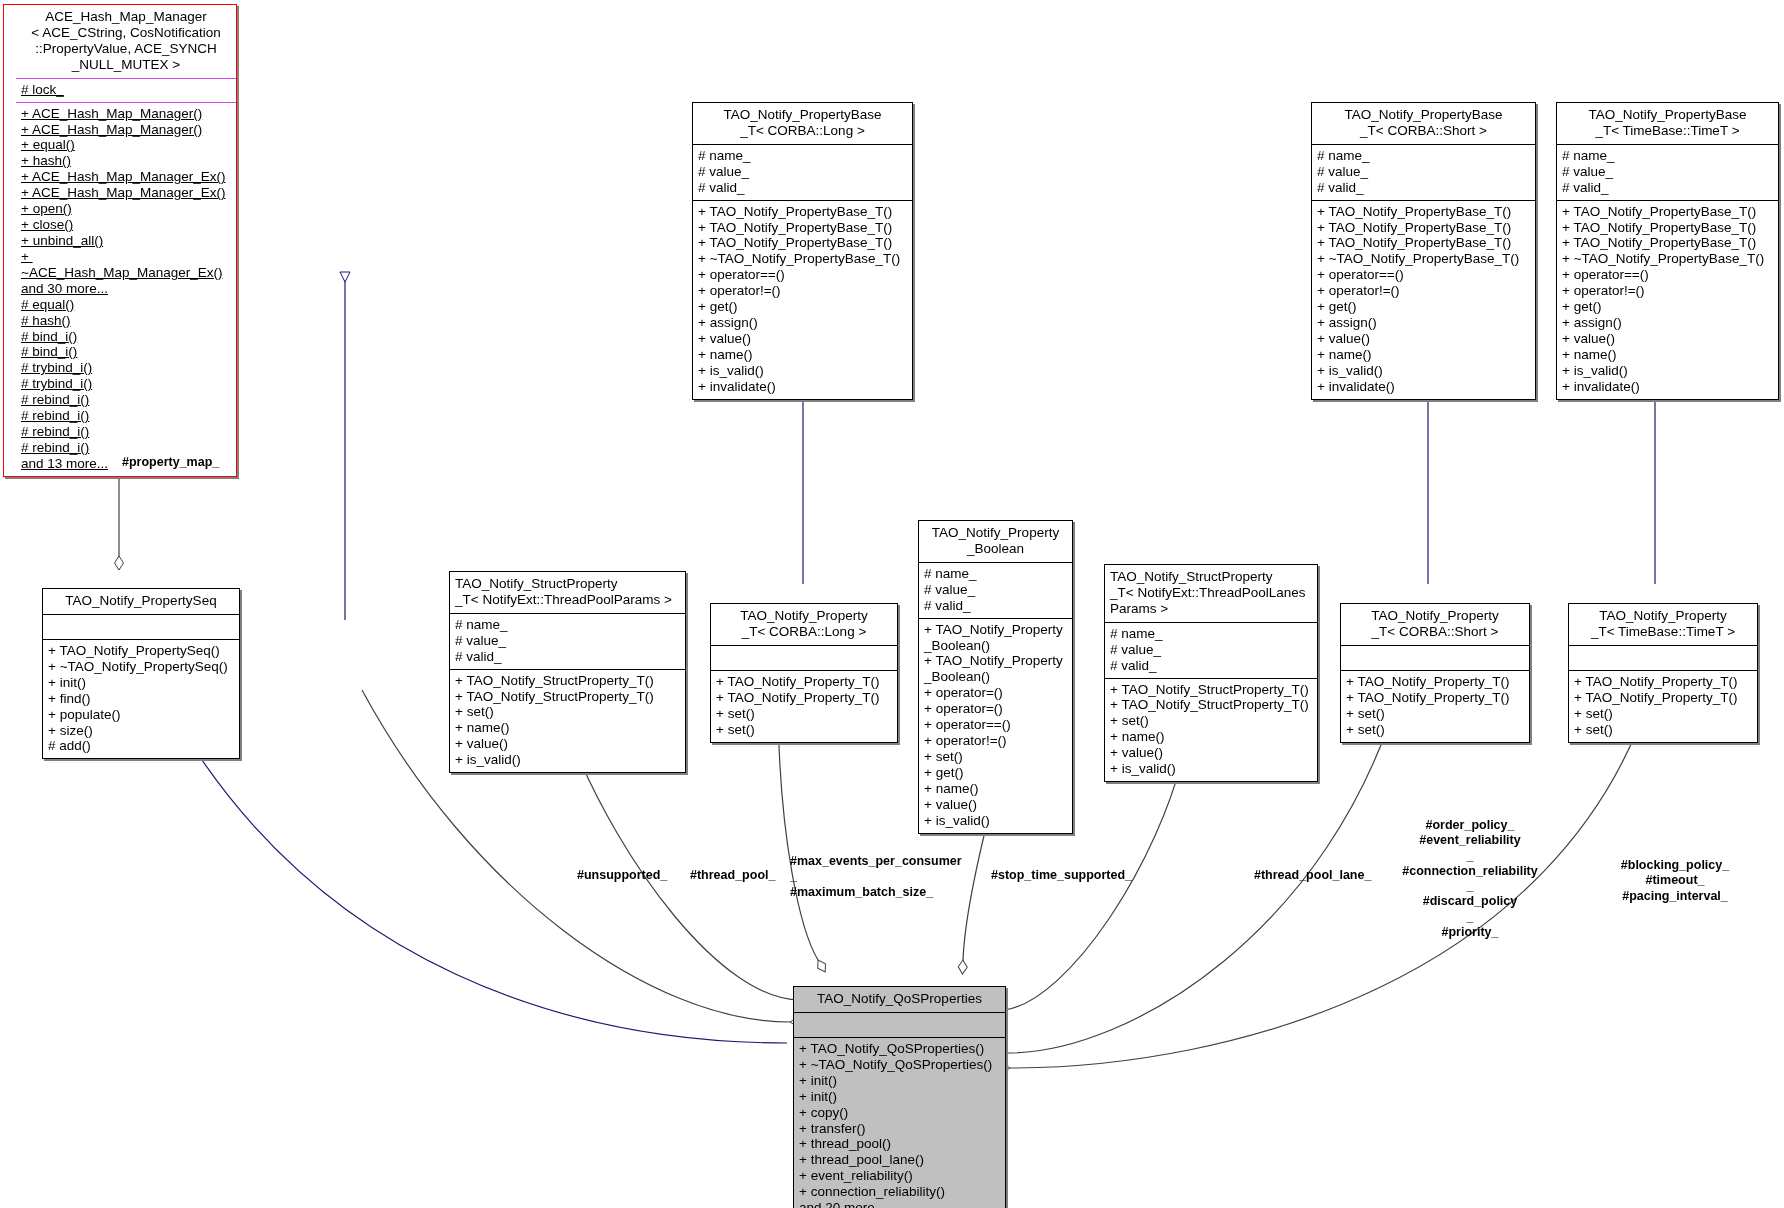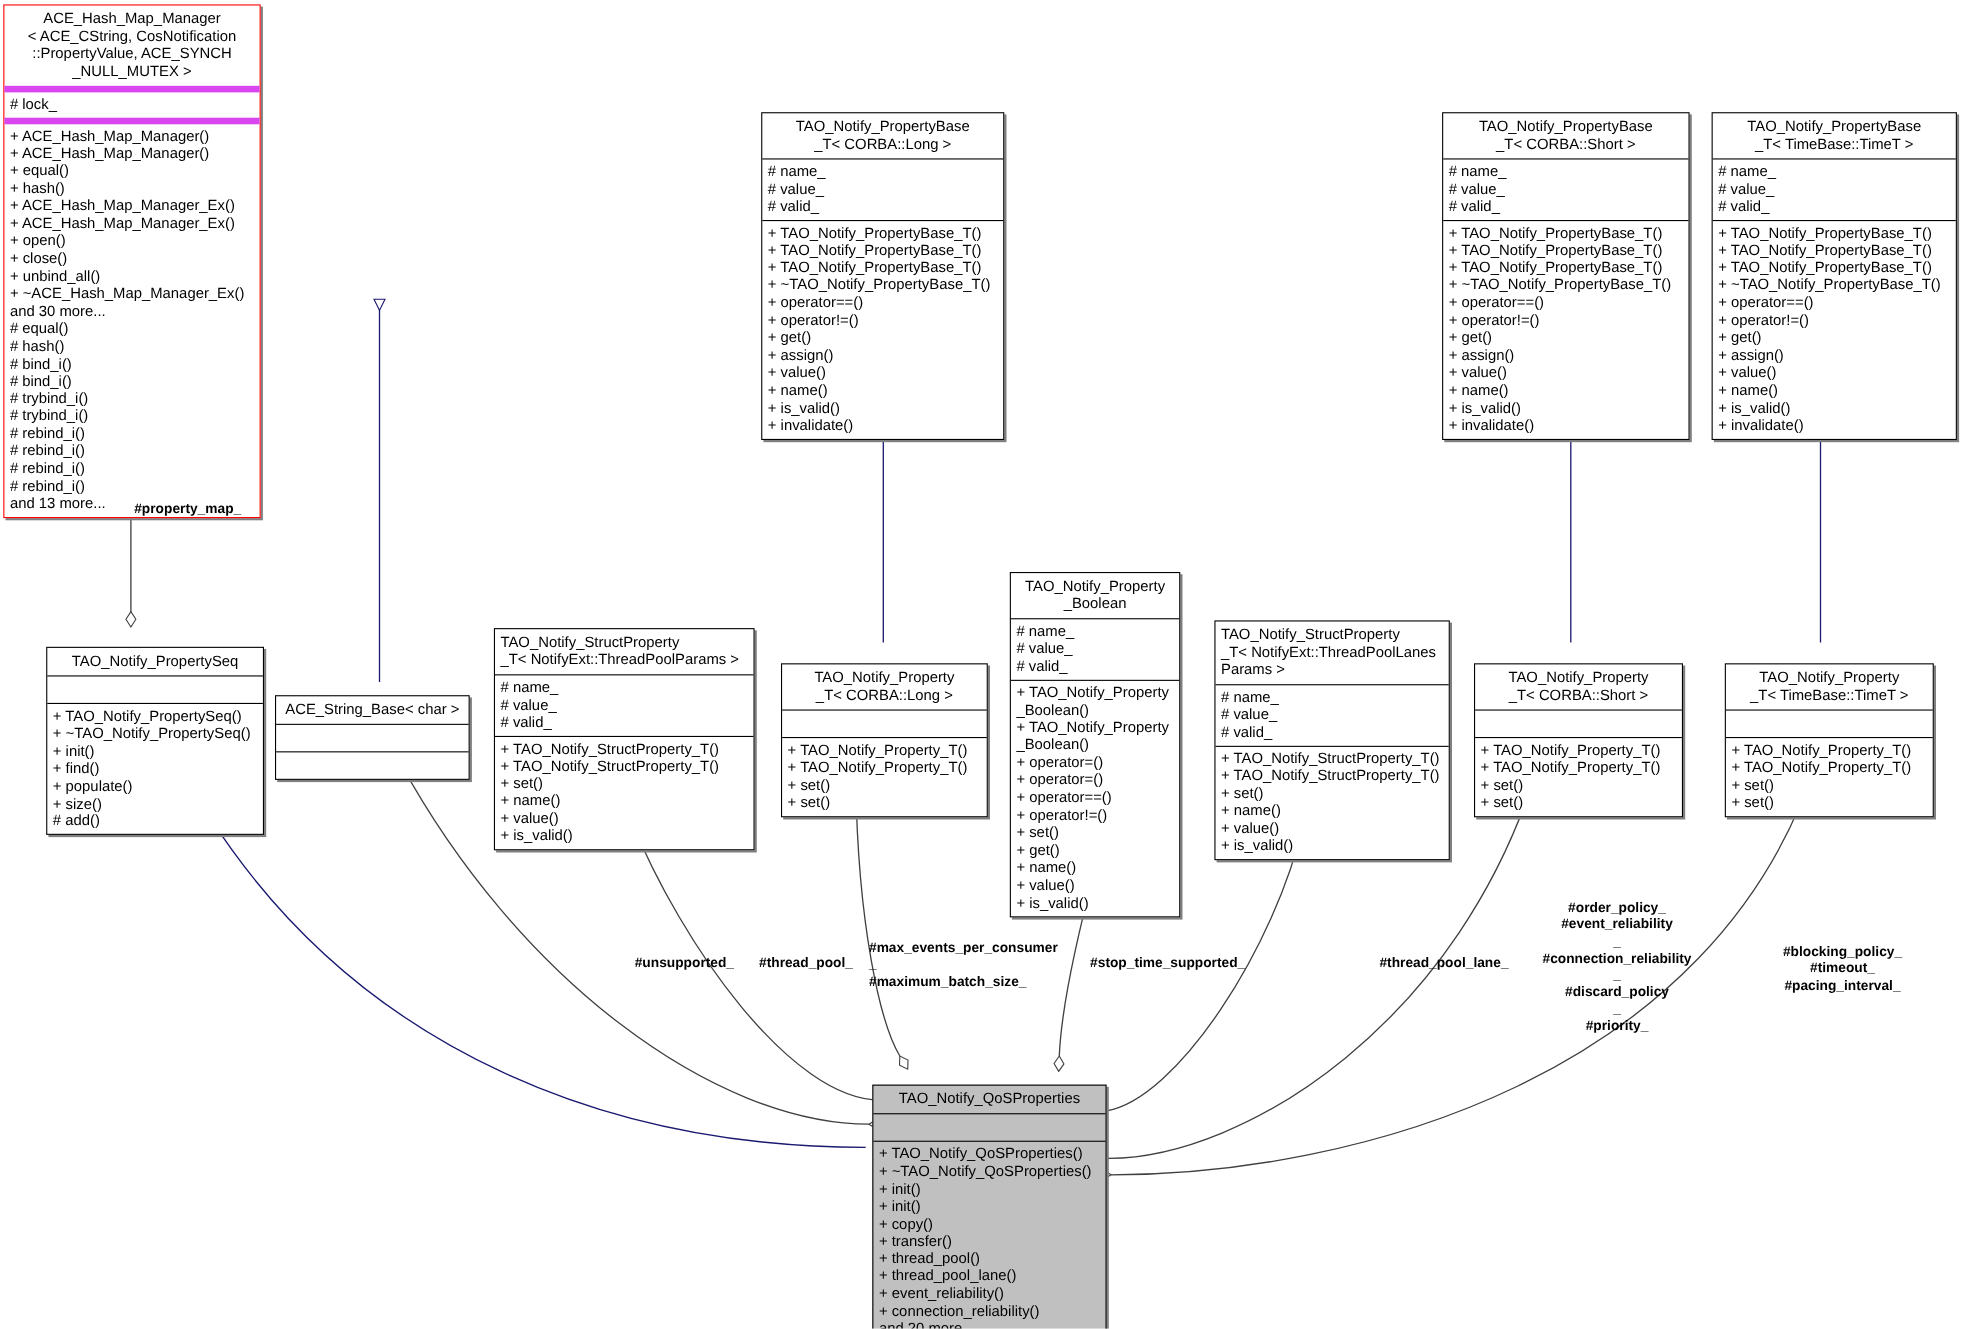--- a/index.html
+++ b/index.html
@@ -9,21 +9,21 @@
 
   .node{position:absolute;box-sizing:border-box;background:#ffffff;
         border:1px solid #000;font-size:13.5px;line-height:1.18;color:#000;}
   .node.shadow{box-shadow:2px 2px 0 0 #808080;margin-top:22px;}
   .node.redbox{border:1px solid #ff0000;box-shadow:2px 2px 0 0 #808080;}
   .node.filled{background:#c0c0c0;}
 
   .sec{padding:3px 5px 4px 5px;}
   .sec.title{text-align:center;padding:4px 5px 5px 5px;white-space:pre-line;}
   .sec + .sec{border-top:1px solid #000;}
-  .node.redbox .sec + .sec{border-top:6px solid #d946ef;}
+  .node.redbox .sec + .sec{border-top:1px solid #d946ef;text-decoration:underline;}
   .sec.empty{min-height:17px;}
   .row{white-space:pre-wrap;}
 
   .elabel{position:absolute;font-size:12.5px;color:#000;white-space:pre-line;
           text-align:center;line-height:1.22;font-weight:bold;}
 </style>
 </head>
 <body>
 
 <div id="canvas">
@@ -58,21 +58,21 @@
 
     <path d="M963,960 C965,910 985,830 995,792" fill="none" stroke="#404040" stroke-width="1.2" marker-start="url(#agg)"></path>
 
     <path d="M1005,1010 C1070,1000 1160,860 1185,748" fill="none" stroke="#404040" stroke-width="1.2" marker-start="url(#agg)"></path>
 
     <path d="M1008,1053 C1130,1053 1330,930 1400,690" fill="none" stroke="#404040" stroke-width="1.2" marker-start="url(#agg)"></path>
 
     <path d="M1010,1068 C1230,1068 1560,980 1652,690" fill="none" stroke="#404040" stroke-width="1.2" marker-start="url(#agg)"></path>
   </svg>
 
-  <div class="node redbox" style="left:3px;top:4px;width:234px;">
+  <div class="node redbox" style="left:3px;top:4px;width:234px;padding-left:12px;">
     <div class="sec title">ACE_Hash_Map_Manager
 &lt; ACE_CString, CosNotification
 ::PropertyValue, ACE_SYNCH
 _NULL_MUTEX &gt;</div>
     <div class="sec">
       <div class="row"># lock_</div>
     </div>
     <div class="sec">
       <div class="row">+ ACE_Hash_Map_Manager()</div>
       <div class="row">+ ACE_Hash_Map_Manager()</div>
@@ -93,25 +93,20 @@
       <div class="row"># trybind_i()</div>
       <div class="row"># rebind_i()</div>
       <div class="row"># rebind_i()</div>
       <div class="row"># rebind_i()</div>
       <div class="row"># rebind_i()</div>
       <div class="row">and 13 more...</div>
     </div>
   </div>
 
 
-  <div class="node shadow" style="left:250px;top:610px;width:177px;">
-    <div class="sec title">ACE_String_Base&lt; char &gt;</div>
-    <div class="sec empty"></div>
-    <div class="sec empty"></div>
-  </div>
 
   <div class="node shadow" style="left:42px;top:566px;width:198px;">
     <div class="sec title">TAO_Notify_PropertySeq</div>
     <div class="sec empty"></div>
     <div class="sec">
       <div class="row">+ TAO_Notify_PropertySeq()</div>
       <div class="row">+ ~TAO_Notify_PropertySeq()</div>
       <div class="row">+ init()</div>
       <div class="row">+ find()</div>
       <div class="row">+ populate()</div>

